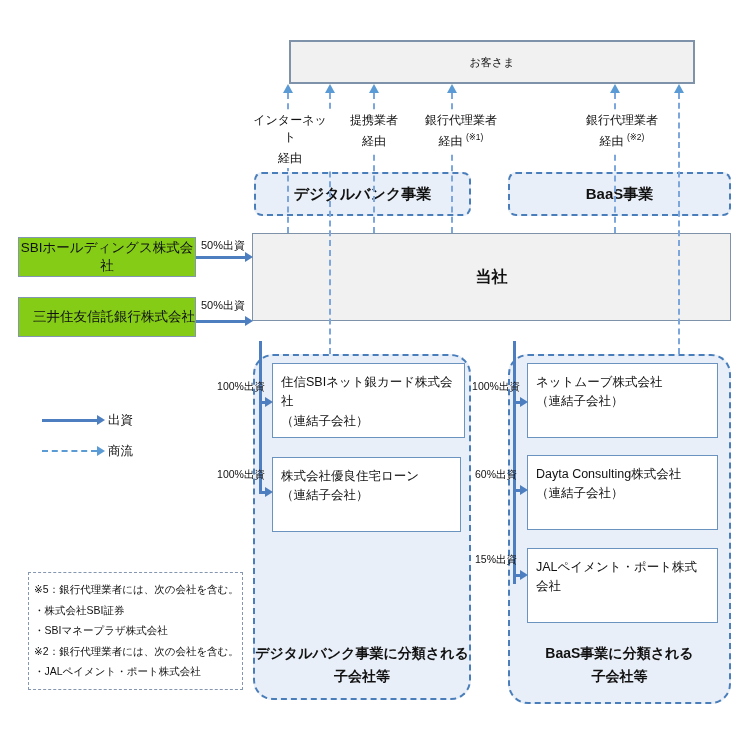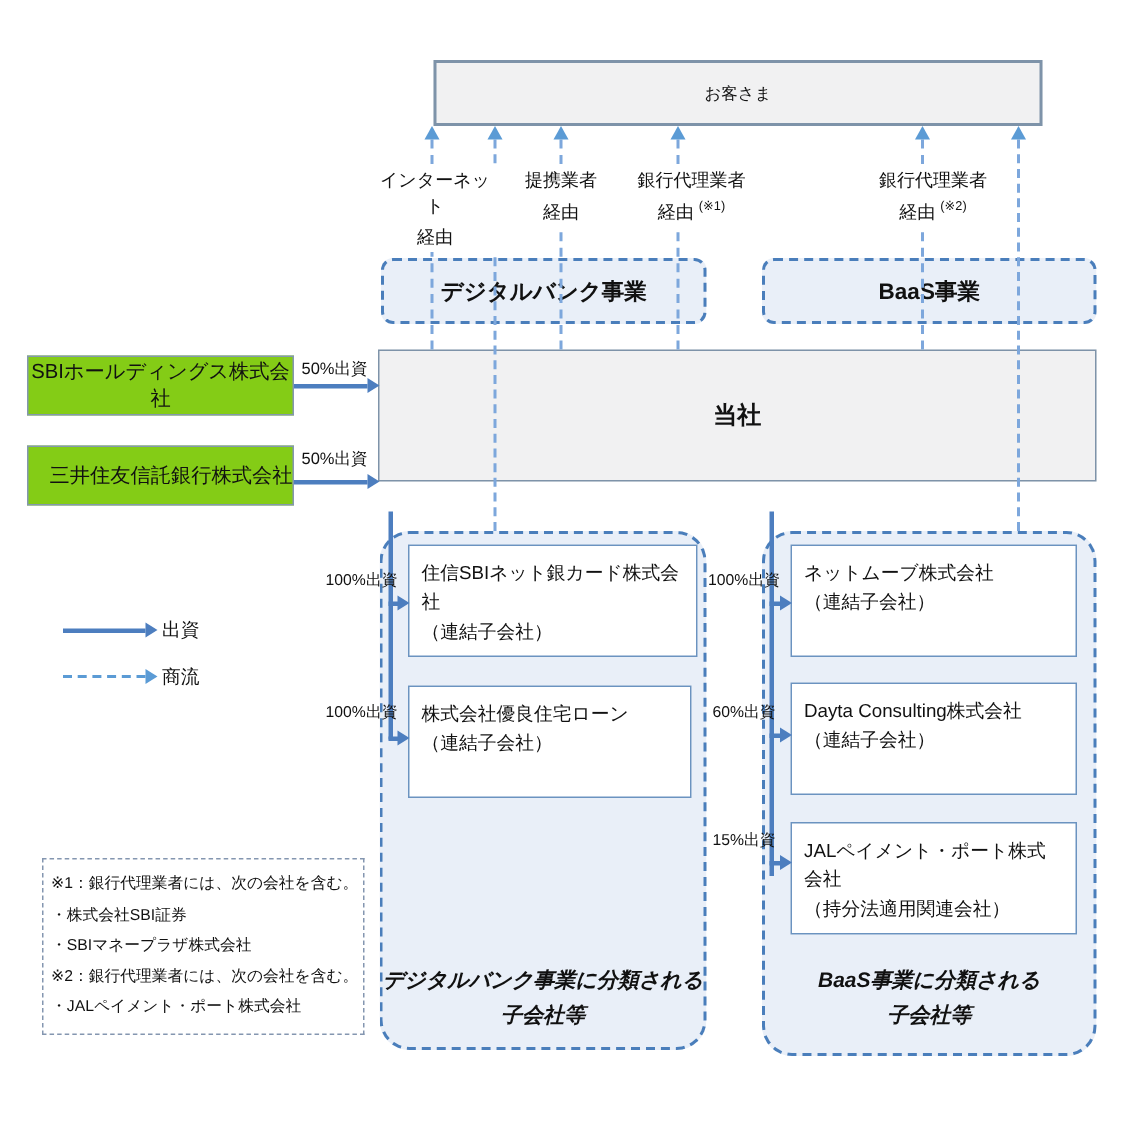--- a/index.html
+++ b/index.html
@@ -20,21 +20,21 @@
   .uphead{width:0;height:0;border-left:5px solid transparent;border-right:5px solid transparent;border-bottom:9px solid #5b9bd5;}
   .righthead{width:0;height:0;border-top:5px solid transparent;border-bottom:5px solid transparent;border-left:8px solid #4d7ebf;}
   .hline{height:2.5px;background:#4d7ebf;}
   .vline{width:2.5px;background:#4d7ebf;}
   .hdash{height:0;border-top:2px dashed #5b9bd5;}
   
   .chlabel{background:#ffffff;text-align:center;font-size:12px;line-height:17px;padding:1px 0;}
   .chlabel sup{font-size:8.5px;vertical-align:5px;}
   .stake{font-size:10.5px;text-align:center;white-space:nowrap;}
   .stake50{font-size:11px;text-align:center;white-space:nowrap;}
-  .caption{font-weight:bold;font-size:14px;line-height:23px;text-align:center;font-style:italic;}
+  .caption{font-weight:bold;font-size:14px;line-height:23px;text-align:center;}
   .legendlab{font-size:12.5px;}
   .notesbox{background:#ffffff;border:1.5px dashed #8496b0;padding:6px 5px;font-size:10.5px;line-height:20.5px;white-space:nowrap;}
 </style>
 </head>
 <body>
 
 <div class="canvas">
 
   <div class="abs graybox" style="left:253px;top:40px;width:406px;height:44px;font-size:11px;font-weight:500;margin-left:36px;">
     <span>お客さま</span>
@@ -115,21 +115,20 @@
   <div class="abs subbox" style="left:527px;top:363px;width:191px;height:75px;">
     <div>ネットムーブ株式会社</div>
     <div>（連結子会社）</div>
   </div>
   <div class="abs subbox" style="left:527px;top:455px;width:191px;height:75px;">
     <div>Dayta Consulting株式会社</div>
     <div>（連結子会社）</div>
   </div>
   <div class="abs subbox" style="left:527px;top:548px;width:191px;height:75px;">
     <div>JALペイメント・ポート株式会社</div>
-    <div>（持分法適用関連会社）</div>
   </div>
   <div class="abs caption" style="left:508px;top:642px;width:223px;">
     <div>BaaS事業に分類される</div>
     <div>子会社等</div>
   </div>
 
   <div class="abs vline" style="left:259px;top:341px;height:152px;"></div>
   <div class="abs hline" style="left:259px;top:401px;width:7px;"></div>
   <div class="abs righthead" style="left:265px;top:397px;"></div>
   <div class="abs hline" style="left:259px;top:491px;width:7px;"></div>
@@ -149,20 +148,20 @@
   <div class="abs stake" style="left:468px;top:553px;width:56px;">15%出資</div>
 
   <div class="abs hline" style="left:42px;top:419px;width:55px;"></div>
   <div class="abs righthead" style="left:97px;top:415px;"></div>
   <div class="abs legendlab" style="left:108px;top:412px;">出資</div>
   <div class="abs hdash" style="left:42px;top:450px;width:55px;"></div>
   <div class="abs righthead" style="left:97px;top:446px;border-left-color:#5b9bd5;"></div>
   <div class="abs legendlab" style="left:108px;top:443px;">商流</div>
 
   <div class="abs notesbox" style="left:28px;top:572px;width:215px;height:118px;">
-    <div>※1：銀行代理業者には、次の会社を含む。</div>
+    <div>※5：銀行代理業者には、次の会社を含む。</div>
     <div>・株式会社SBI証券</div>
     <div>・SBIマネープラザ株式会社</div>
     <div>※2：銀行代理業者には、次の会社を含む。</div>
     <div>・JALペイメント・ポート株式会社</div>
   </div>
 
 </div>
 
 </body></html>

